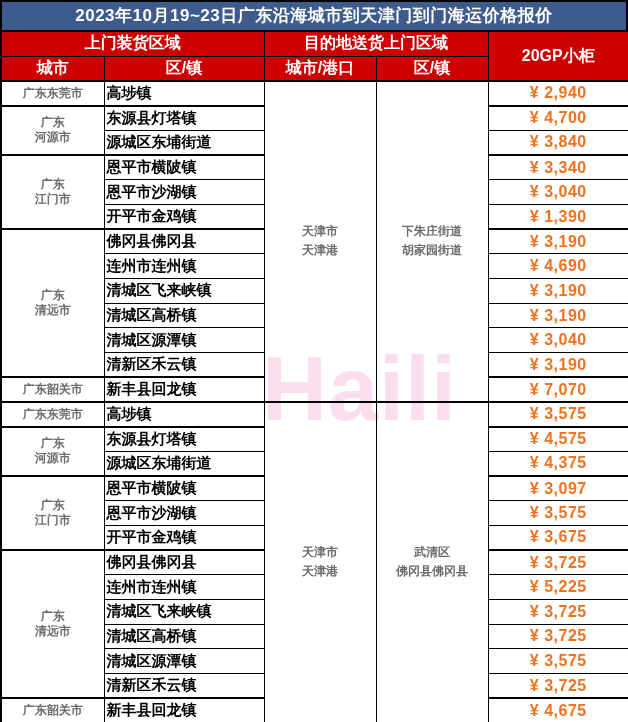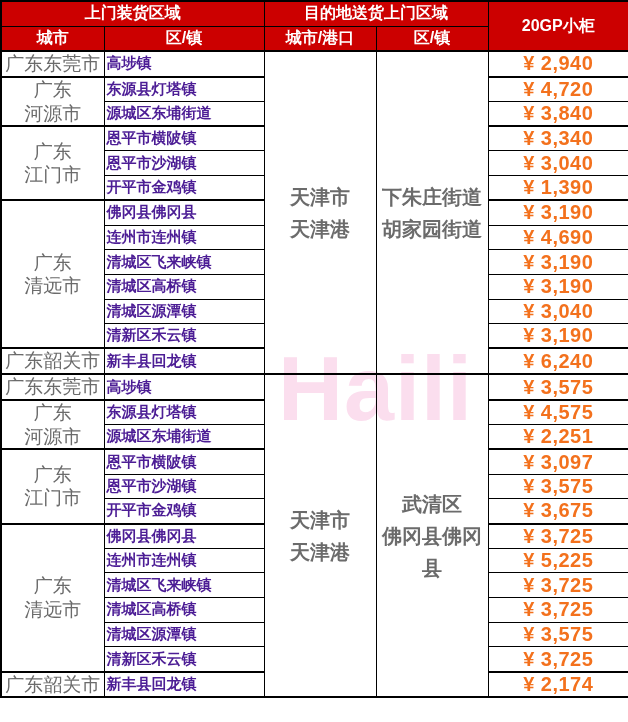--- a/index.html
+++ b/index.html
@@ -47,67 +47,68 @@
     color: #ffffff;
     font-weight: 700;
     font-size: 16px;
     text-align: center;
   }
   thead tr { height: 25px; }
   tbody tr { height: 24.69px; }
   td.city-cell {
     text-align: center;
     color: #6b6b6b;
-    font-weight: 400;
-    font-size: 19px;
+    font-weight: 700;
+    font-size: 12px;
     white-space: pre-line;
     line-height: 1.25;
   }
   td.district-cell {
     text-align: left;
     padding-left: 5px;
-    color: #4c1d95;
+    color: #000000;
     font-weight: 600;
     font-size: 15px;
   }
   td.dest-cell {
     text-align: center;
     color: #6b6b6b;
     font-weight: 600;
-    font-size: 20px;
+    font-size: 12px;
     white-space: pre-line;
     line-height: 1.6;
   }
   td.price-cell {
     text-align: center;
     color: #f3711d;
     font-weight: 700;
-    font-size: 20px;
+    font-size: 16px;
     letter-spacing: 0.5px;
   }
   tr.group-start td { border-top-width: 2px; }
   .watermark {
     position: absolute;
-    left: 278px;
+    left: 262px;
     top: 344px;
     font-size: 90px;
     font-weight: 700;
     line-height: 1;
     color: #fbdeee;
     mix-blend-mode: darken;
     pointer-events: none;
     z-index: 5;
     letter-spacing: 1px;
   }
 </style>
 </head>
 <body>
 
 <div class="page">
 
+  <div class="title-bar">2023年10月19~23日广东沿海城市到天津门到门海运价格报价</div>
 
   <table class="price-table">
     <colgroup>
       <col style="width:103px">
       <col style="width:160px">
       <col style="width:112px">
       <col style="width:112px">
       <col style="width:141px">
     </colgroup>
     <thead>
@@ -130,21 +131,21 @@
           <td class="dest-cell" rowspan="13">天津市
 天津港</td>
           <td class="dest-cell" rowspan="13">下朱庄街道
 胡家园街道</td>
           <td class="price-cell">¥ 2,940</td>
         </tr>
         <tr class="group-start">
           <td class="city-cell" rowspan="2">广东
 河源市</td>
           <td class="district-cell">东源县灯塔镇</td>
-          <td class="price-cell">¥ 4,720</td>
+          <td class="price-cell">¥ 4,700</td>
         </tr>
         <tr>
           <td class="district-cell">源城区东埔街道</td>
           <td class="price-cell">¥ 3,840</td>
         </tr>
         <tr class="group-start">
           <td class="city-cell" rowspan="3">广东
 江门市</td>
           <td class="district-cell">恩平市横陂镇</td>
           <td class="price-cell">¥ 3,340</td>
@@ -179,40 +180,40 @@
           <td class="district-cell">清城区源潭镇</td>
           <td class="price-cell">¥ 3,040</td>
         </tr>
         <tr>
           <td class="district-cell">清新区禾云镇</td>
           <td class="price-cell">¥ 3,190</td>
         </tr>
         <tr class="group-start">
           <td class="city-cell">广东韶关市</td>
           <td class="district-cell">新丰县回龙镇</td>
-          <td class="price-cell">¥ 6,240</td>
+          <td class="price-cell">¥ 7,070</td>
         </tr>
         <tr class="group-start">
           <td class="city-cell">广东东莞市</td>
           <td class="district-cell">高埗镇</td>
           <td class="dest-cell" rowspan="13">天津市
 天津港</td>
           <td class="dest-cell" rowspan="13">武清区
 佛冈县佛冈县</td>
           <td class="price-cell">¥ 3,575</td>
         </tr>
         <tr class="group-start">
           <td class="city-cell" rowspan="2">广东
 河源市</td>
           <td class="district-cell">东源县灯塔镇</td>
           <td class="price-cell">¥ 4,575</td>
         </tr>
         <tr>
           <td class="district-cell">源城区东埔街道</td>
-          <td class="price-cell">¥ 2,251</td>
+          <td class="price-cell">¥ 4,375</td>
         </tr>
         <tr class="group-start">
           <td class="city-cell" rowspan="3">广东
 江门市</td>
           <td class="district-cell">恩平市横陂镇</td>
           <td class="price-cell">¥ 3,097</td>
         </tr>
         <tr>
           <td class="district-cell">恩平市沙湖镇</td>
           <td class="price-cell">¥ 3,575</td>
@@ -243,20 +244,20 @@
           <td class="district-cell">清城区源潭镇</td>
           <td class="price-cell">¥ 3,575</td>
         </tr>
         <tr>
           <td class="district-cell">清新区禾云镇</td>
           <td class="price-cell">¥ 3,725</td>
         </tr>
         <tr class="group-start">
           <td class="city-cell">广东韶关市</td>
           <td class="district-cell">新丰县回龙镇</td>
-          <td class="price-cell">¥ 2,174</td>
+          <td class="price-cell">¥ 4,675</td>
         </tr>
       </tbody>
   </table>
 
   <div class="watermark">Haili</div>
 
 </div>
 
 </body></html>

